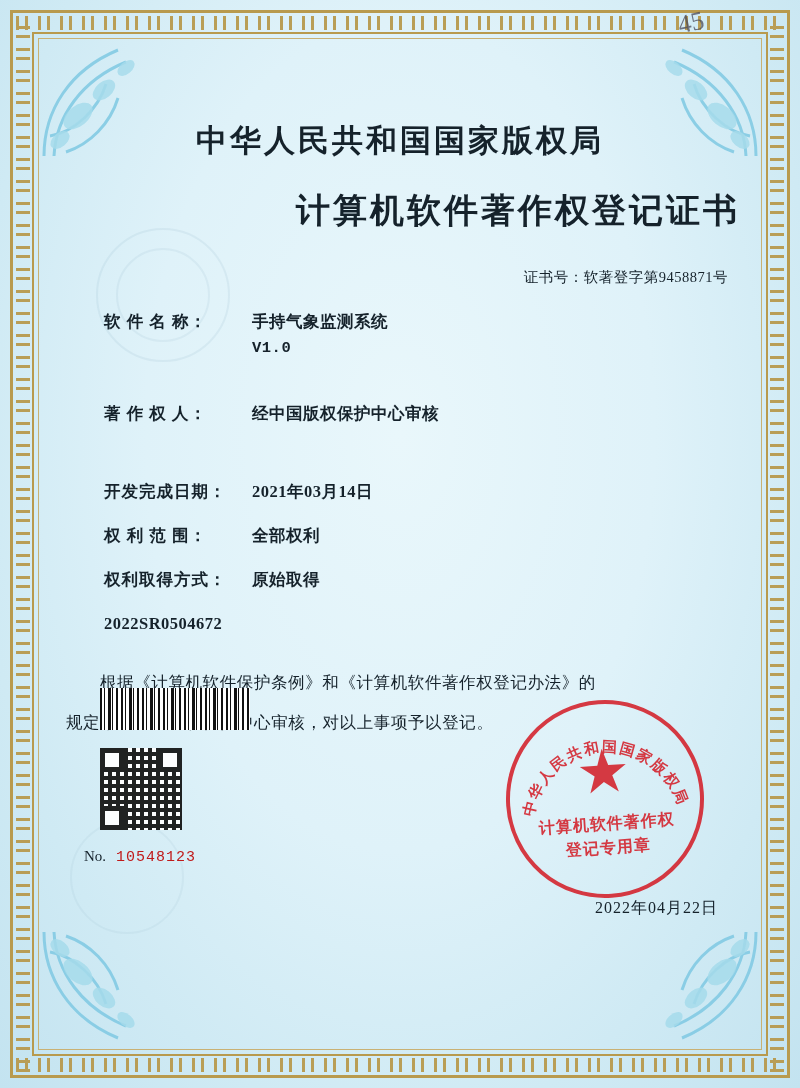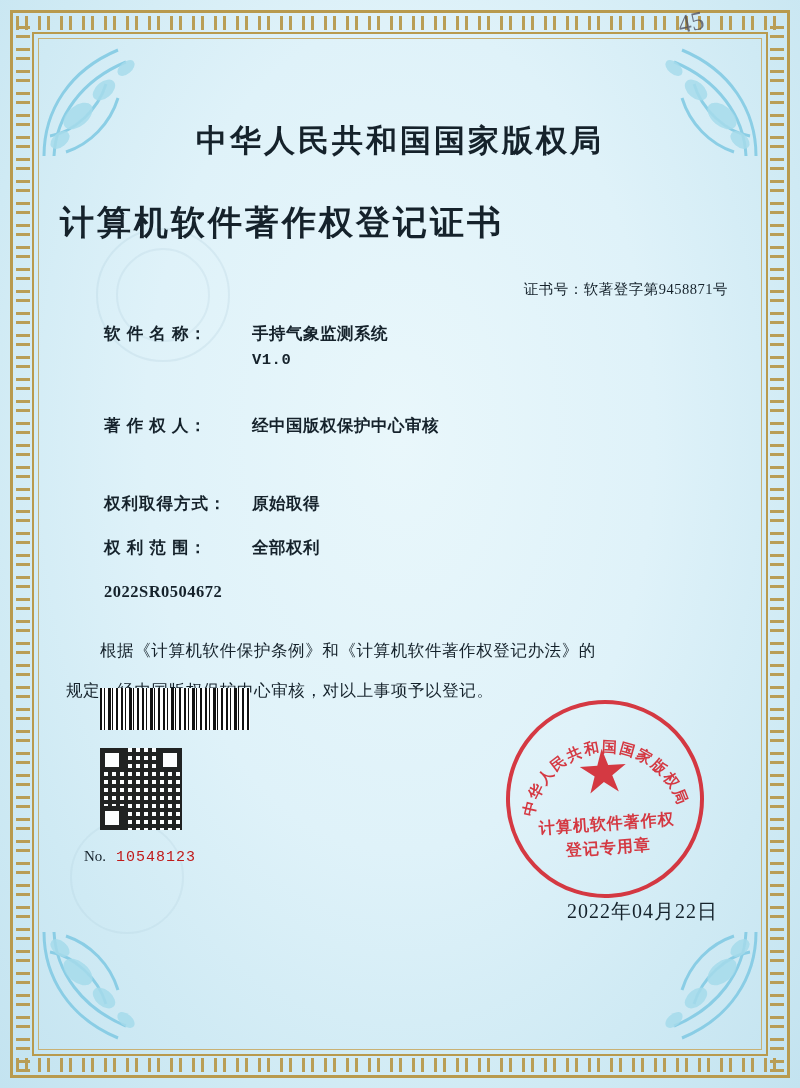--- a/index.html
+++ b/index.html
@@ -118,27 +118,27 @@
   .title-main {
     text-align: center;
     font-family: "Liberation Serif", serif;
     font-size: 31px;
     font-weight: bold;
     letter-spacing: 3px;
     color: #15222b;
     margin-top: 24px;
   }
   .title-sub {
-    text-align: left;
+    text-align: right;
     font-family: "Liberation Serif", serif;
     font-size: 34px;
     font-weight: bold;
     letter-spacing: 3px;
     color: #15222b;
-    margin-top: 38px;
+    margin-top: 26px;
   }
 
   .cert-no {
     text-align: right;
     font-family: "Liberation Serif", serif;
     font-size: 14.5px;
     color: #15222b;
     margin-top: 34px;
     padding-right: 12px;
     letter-spacing: .5px;
@@ -290,21 +290,21 @@
     font-weight: bold;
     fill: #d4202a;
     letter-spacing: 2px;
   }
 
   .issue-date {
     position: absolute;
     right: 82px;
     top: 898px;
     font-family: "Liberation Serif", serif;
-    font-size: 20px;
+    font-size: 16px;
     color: #15222b;
     letter-spacing: 1px;
   }
 
   .pen-mark {
     position: absolute;
     right: 96px;
     top: 8px;
     font-family: "Liberation Serif", serif;
     font-size: 26px;
@@ -414,30 +414,34 @@
 
       <div class="gap-md"></div>
 
       <div class="field-row">
         <div class="field-label">著 作 权 人：</div>
         <div class="field-value">经中国版权保护中心审核</div>
       </div>
 
       <div class="gap-lg"></div>
 
-
+      <div class="field-row">
+        <div class="field-label">开发完成日期：</div>
+        <div class="field-value">2021年03月14日</div>
+      </div>
+
+
+      <div class="field-row">
+        <div class="field-label">权 利 范 围：</div>
+        <div class="field-value">全部权利</div>
+      </div>
 
       <div class="field-row">
         <div class="field-label">权利取得方式：</div>
         <div class="field-value">原始取得</div>
-      </div>
-
-      <div class="field-row">
-        <div class="field-label">权 利 范 围：</div>
-        <div class="field-value">全部权利</div>
       </div>
 
       <div class="field-row">
         <div class="field-value">2022SR0504672</div>
       </div>
 
     </div>
 
     <div class="para">
       <span class="indent"></span><span>根据《计算机软件保护条例》和《计算机软件著作权登记办法》的</span><br>

